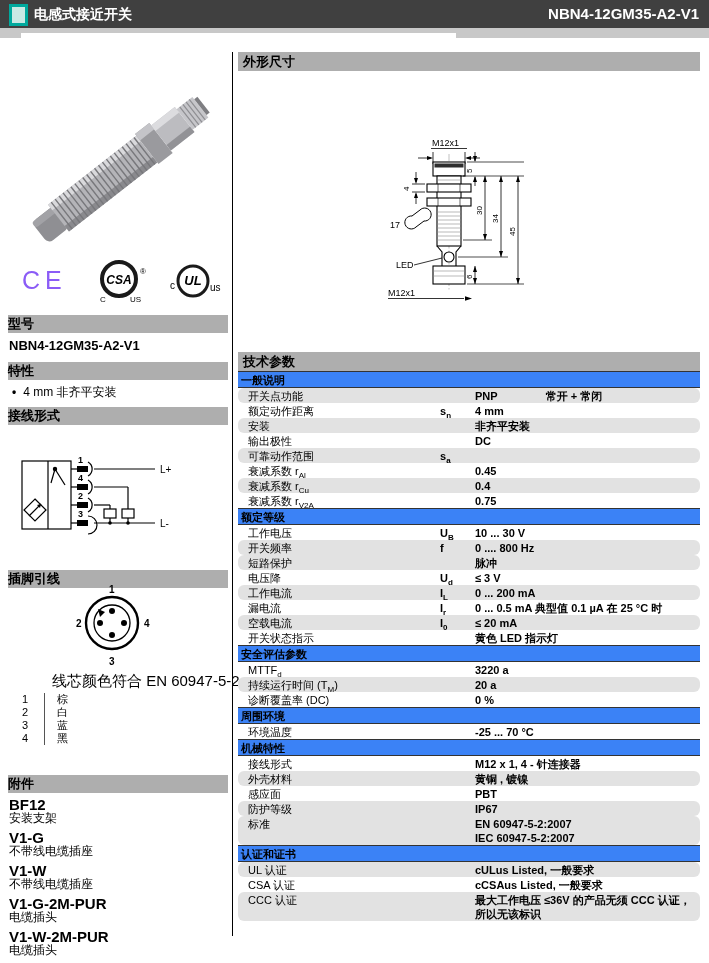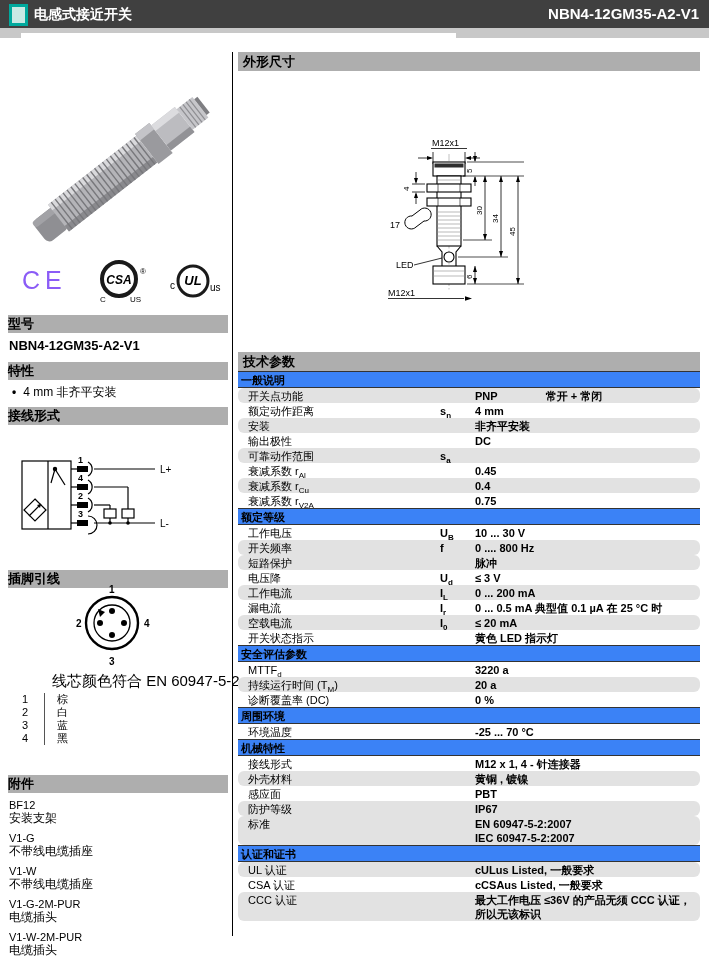--- a/index.html
+++ b/index.html
@@ -17,21 +17,21 @@
             font-weight:bold;font-size:13px;line-height:18px;box-sizing:border-box;}
   .model-value{position:absolute;left:9px;top:338px;font-weight:bold;font-size:13px;}
   .feature-item{position:absolute;left:12px;top:384px;font-size:12px;}
   .feature-item .bullet{font-weight:bold;margin-right:7px;}
   .wire-note{position:absolute;left:12px;top:672px;font-size:15px;margin-left:40px;}
   .wire-colors{position:absolute;left:22px;top:693px;font-size:11px;}
   .wc-row{display:flex;height:13px;line-height:13px;}
   .wc-num{width:22px;}
   .wc-col{border-left:1px solid #555;padding-left:12px;}
   .acc-list{position:absolute;left:9px;top:798px;width:215px;}
-  .acc-name{font-size:11px;font-weight:normal;line-height:14px;}
+  .acc-name{font-size:15px;font-weight:bold;line-height:14px;}
   .acc-desc{font-size:12px;line-height:13px;margin-bottom:6px;}
   
   .logos{position:absolute;left:14px;top:258px;width:210px;height:44px;}
   .ce-text{position:absolute;left:8px;top:8px;font-size:25px;letter-spacing:5px;color:#8b5cf6;}
   
   .col-rule{position:absolute;left:232px;top:52px;width:1px;height:884px;background:#000;}
   .right-bar{position:absolute;left:238px;width:462px;height:19px;background:#AEAEAE;
              font-weight:bold;font-size:13px;line-height:19px;padding-left:5px;box-sizing:border-box;}
   
   .tech-table{position:absolute;left:238px;top:371px;width:462px;font-size:11px;}

